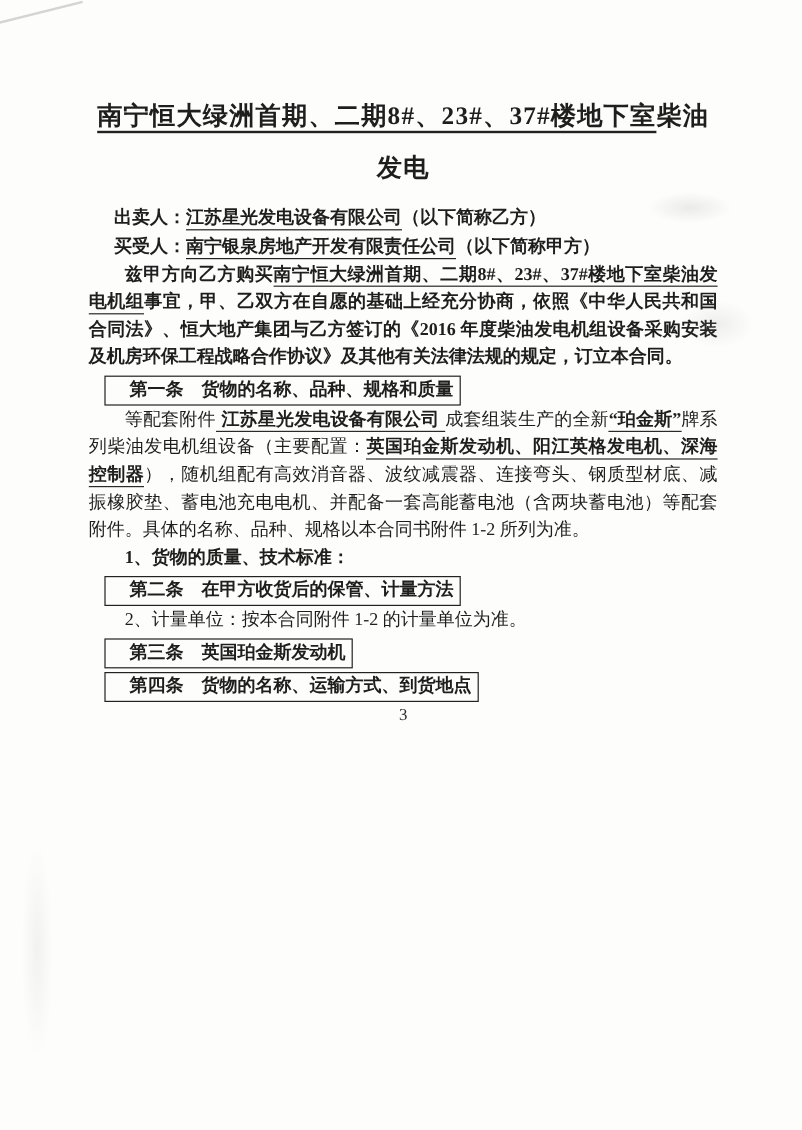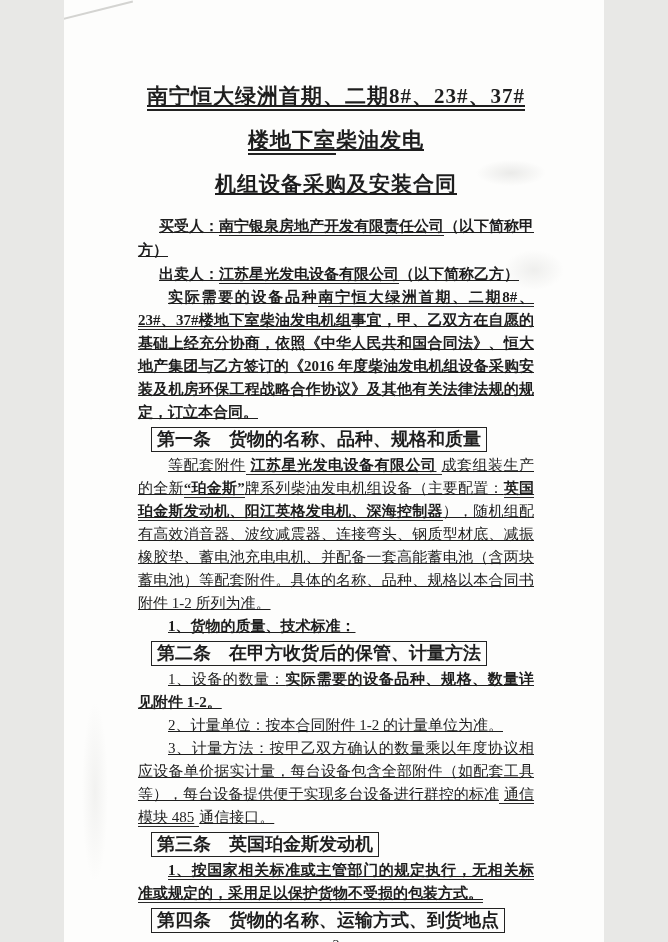--- a/index.html
+++ b/index.html
@@ -1,26 +1,25 @@
 <!DOCTYPE html>
 <html><head>
 <meta charset="utf-8">
 <style>
   html,body{margin:0;padding:0;background:#e8e8e6;}
   .page{
     position:relative;
-    width:540px;height:942px;
+    width:668px;height:942px;
     margin:0 auto;
     background:#fdfdfc;
     overflow:hidden;
     font-family:"Liberation Serif","DejaVu Serif",serif;
     color:#1e1e1e;
     box-sizing:border-box;
     padding:74px 70px 0 74px;
-    text-decoration:underline;
   }
   
   .corner-line{
     position:absolute;top:10px;left:-8px;width:78px;height:2px;
     background:#c2c2bf;transform:rotate(-14deg);opacity:.7;
   }
   .smudge1{position:absolute;top:160px;right:58px;width:70px;height:26px;
     background:radial-gradient(closest-side,rgba(150,150,145,.18),rgba(150,150,145,0));}
   .smudge2{position:absolute;top:250px;right:40px;width:60px;height:40px;
     background:radial-gradient(closest-side,rgba(150,150,145,.14),rgba(150,150,145,0));}
@@ -43,69 +42,65 @@
   .parties{margin-top:8px;}
   .indent2{text-indent:2em;}
   .bold{font-weight:bold;}
   .u{border-bottom:1.6px solid #2a2a2a;padding-bottom:.5px;}
   .blankpad{padding-left:5px;padding-right:5px;}
 
   .sec-head-row{margin:3px 0 1px 0;line-height:25px;}
   .sec-box{
     display:inline-block;margin-left:13px;
     border:1.7px solid #222;
-    padding:0 5px 1px 5px;
-    font-weight:bold;font-size:18px;line-height:22px;
+    padding:0 5px 1px 20px;
+    font-weight:bold;font-size:15px;line-height:22px;
   }
   .page-num{
     text-align:center;font-size:14px;line-height:16px;margin-top:4px;
     color:#2a2a2a;
   }
 </style>
 </head>
 <body>
 
 <div class="page">
 
   <div class="corner-line"></div>
   <div class="smudge1"></div>
   <div class="smudge2"></div>
   <div class="smudge3"></div>
 
   <h1 class="title">
     <span class="t-line"><span class="u2">南宁恒大绿洲首期、二期8#、23#、37#楼地下室</span><span>柴油发电</span></span>
-    <span class="t-line">机组设备采购及安装合同</span>
   </h1>
 
   <div class="body-text parties">
+    <p class="party"><span>出卖人：</span><span class="u">江苏星光发电设备有限公司</span><span>（以下简称乙方）</span></p>
     <p class="party"><span>买受人：</span><span class="u">南宁银泉房地产开发有限责任公司</span><span>（以下简称甲方）</span></p>
-    <p class="party"><span>出卖人：</span><span class="u">江苏星光发电设备有限公司</span><span>（以下简称乙方）</span></p>
   </div>
 
   <div class="body-text">
 
-    <p class="indent2 bold"><span>实际需要的设备品种</span><span class="u">南宁恒大绿洲首期、二期8#、23#、37#楼地下室柴油发电机组</span><span>事宜，甲、乙双方在自愿的基础上经充分协商，依照《中华人民共和国合同法》、恒大地产集团与乙方签订的《2016 年度柴油发电机组设备采购安装及机房环保工程战略合作协议》及其他有关法律法规的规定，订立本合同。</span></p>
+    <p class="indent2 bold"><span>兹甲方向乙方购买</span><span class="u">南宁恒大绿洲首期、二期8#、23#、37#楼地下室柴油发电机组</span><span>事宜，甲、乙双方在自愿的基础上经充分协商，依照《中华人民共和国合同法》、恒大地产集团与乙方签订的《2016 年度柴油发电机组设备采购安装及机房环保工程战略合作协议》及其他有关法律法规的规定，订立本合同。</span></p>
 
     <div class="sec-head-row">
       <span class="sec-box">第一条　货物的名称、品种、规格和质量</span>
     </div>
     <p class="indent2"><span>等配套附件</span><span class="u bold blankpad">江苏星光发电设备有限公司</span><span>成套组装生产的全新</span><span class="u bold">“珀金斯”</span><span>牌系列柴油发电机组设备（主要配置：</span><span class="u bold">英国珀金斯发动机、阳江英格发电机、深海控制器</span><span>），随机组配有高效消音器、波纹减震器、连接弯头、钢质型材底、减振橡胶垫、蓄电池充电电机、并配备一套高能蓄电池（含两块蓄电池）等配套附件。具体的名称、品种、规格以本合同书附件 1-2 所列为准。</span></p>
     <p class="indent2 bold">1、货物的质量、技术标准：</p>
 
     <div class="sec-head-row">
       <span class="sec-box">第二条　在甲方收货后的保管、计量方法</span>
     </div>
-    <p class="indent2"><span>1、设备的数量：</span><span class="bold">实际需要的设备品种、规格、数量详见附件 1-2。</span></p>
     <p class="indent2">2、计量单位：按本合同附件 1-2 的计量单位为准。</p>
-    <p class="indent2"><span>3、计量方法：按甲乙双方确认的数量乘以年度协议相应设备单价据实计量，每台设备包含全部附件（如配套工具等），每台设备提供便于实现多台设备进行群控的标准</span><span class="u blankpad">通信模块 485</span><span>通信接口。</span></p>
 
     <div class="sec-head-row">
       <span class="sec-box">第三条　英国珀金斯发动机</span>
     </div>
-    <p class="indent2"><span class="u bold">1、按国家相关标准或主管部门的规定执行，无相关标准或规定的，采用足以保护货物不受损的包装方式。</span></p>
 
     <div class="sec-head-row">
       <span class="sec-box">第四条　货物的名称、运输方式、到货地点</span>
     </div>
 
     <div class="page-num">3</div>
   </div>
 
 </div>
 

